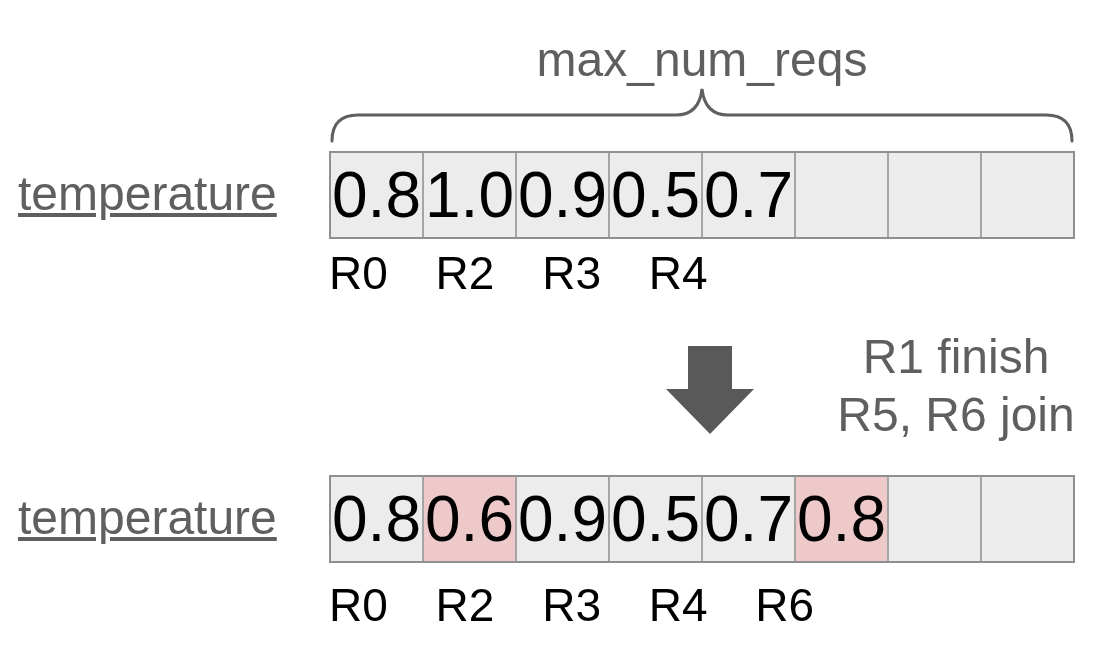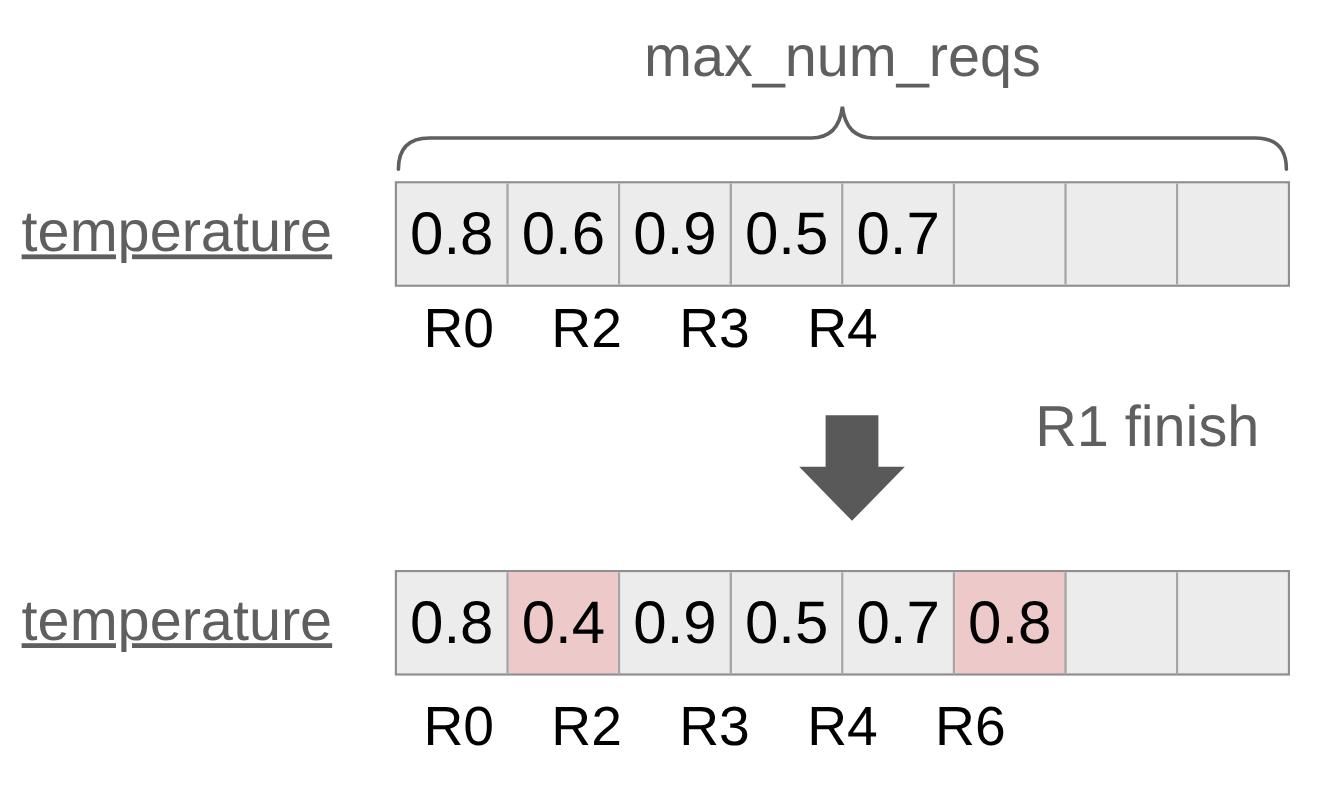--- a/index.html
+++ b/index.html
@@ -13,21 +13,21 @@
   }
   .gray-label {
     color: var(--label-gray, #5f5f5f);
     font-size: 48px;
     line-height: 48px;
     white-space: nowrap;
   }
   .brace-label {
     position: absolute;
     left: 329px;
-    top: 24px;
+    top: 36px;
     width: 746px;
     text-align: center;
   }
   .brace-svg { position: absolute; left: 329px; top: 84px; }
   .array-row {
     position: absolute;
     left: 329px;
     width: 746px;
     height: 88px;
     display: flex;
@@ -36,39 +36,38 @@
   }
   .array-before { top: 151px; }
   .array-after  { top: 475px; }
   .cell {
     flex: 1 1 0;
     display: flex;
     align-items: center;
     justify-content: center;
     background: var(--cell-bg, #ececec);
     border-right: 2px solid var(--cell-border, #a5a5a5);
-    font-size: 50px;
+    font-size: 64px;
     color: var(--value-black, #000000);
   }
   .cell:last-child { border-right: none; }
   .cell.highlighted { background: var(--cell-highlight, #edc9c9); }
   .row-label { position: absolute; left: 18px; text-decoration: underline; }
   .row-label-before { top: 170px; }
   .row-label-after  { top: 494px; }
   .rlabel-row {
     position: absolute;
     left: 329px;
     width: 746px;
     display: flex;
   }
   .rlabel-row-before { top: 248px; }
   .rlabel-row-after  { top: 580px; }
   .rlabel {
     flex: 1 1 0;
-    text-align: center;
     font-size: 46px;
     line-height: 50px;
     color: #000000;
   }
   .arrow-svg { position: absolute; left: 663px; top: 344px; }
   .annotation {
     position: absolute;
     left: 820px;
     top: 328px;
     width: 272px;
@@ -84,21 +83,21 @@
   <div class="brace-label gray-label">max_num_reqs</div>
 
   <svg class="brace-svg" width="746" height="60" viewBox="0 0 746 60">
     <path d="M 3,57 Q 3,31 29,31 L 347,31 Q 370,31 373,5 Q 376,31 399,31 L 717,31 Q 743,31 743,57" fill="none" stroke="#5f5f5f" stroke-width="3" stroke-linecap="round"></path>
   </svg>
 
   <div class="row-label row-label-before gray-label">temperature</div>
 
   <div class="array-row array-before">
     <div class="cell">0.8</div>
-    <div class="cell">0.6</div>
+    <div class="cell">1.0</div>
     <div class="cell">0.9</div>
     <div class="cell">0.5</div>
     <div class="cell">0.7</div>
     <div class="cell"></div>
     <div class="cell"></div>
     <div class="cell"></div>
   </div>
 
   <div class="rlabel-row rlabel-row-before">
     <div class="rlabel">R0</div>
@@ -109,27 +108,28 @@
     <div class="rlabel"></div>
     <div class="rlabel"></div>
   </div>
 
   <svg class="arrow-svg" width="94" height="92" viewBox="0 0 94 92">
     <polygon points="25,2 69,2 69,45 91,45 47,90 3,45 25,45" fill="#595959"></polygon>
   </svg>
 
   <div class="annotation">
     <div class="gray-label">R1 finish</div>
+    <div class="gray-label">R5, R6 join</div>
   </div>
 
   <div class="row-label row-label-after gray-label">temperature</div>
 
   <div class="array-row array-after">
     <div class="cell">0.8</div>
-    <div class="cell highlighted">0.4</div>
+    <div class="cell highlighted">0.6</div>
     <div class="cell">0.9</div>
     <div class="cell">0.5</div>
     <div class="cell">0.7</div>
     <div class="cell highlighted">0.8</div>
     <div class="cell"></div>
     <div class="cell"></div>
   </div>
 
   <div class="rlabel-row rlabel-row-after">
     <div class="rlabel">R0</div>

